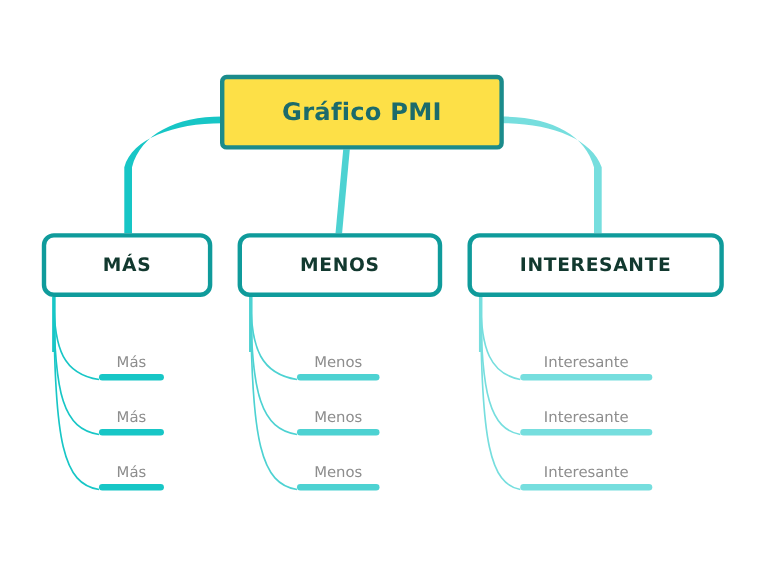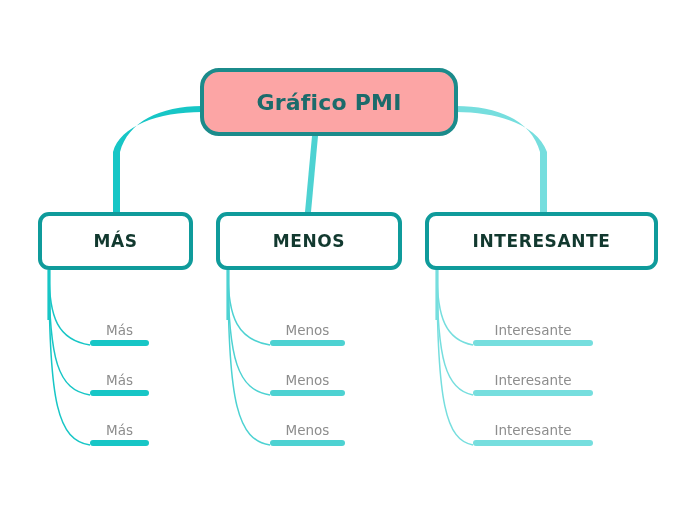--- a/index.html
+++ b/index.html
@@ -30,23 +30,23 @@
   }
 
   
   .root-node {
     position: absolute;
     left: 200px;
     top: 68px;
     width: 258px;
     height: 68px;
     box-sizing: border-box;
-    background: #fca5a5;
+    background: #fde047;
     border: 4px solid #1b8b8b;
-    border-radius: 19px;
+    border-radius: 6px;
     display: flex;
     align-items: center;
     justify-content: center;
     z-index: 4;
   }
   .root-label {
     font-size: 22px;
     font-weight: bold;
     color: #1c6b6b;
     letter-spacing: 0.2px;

